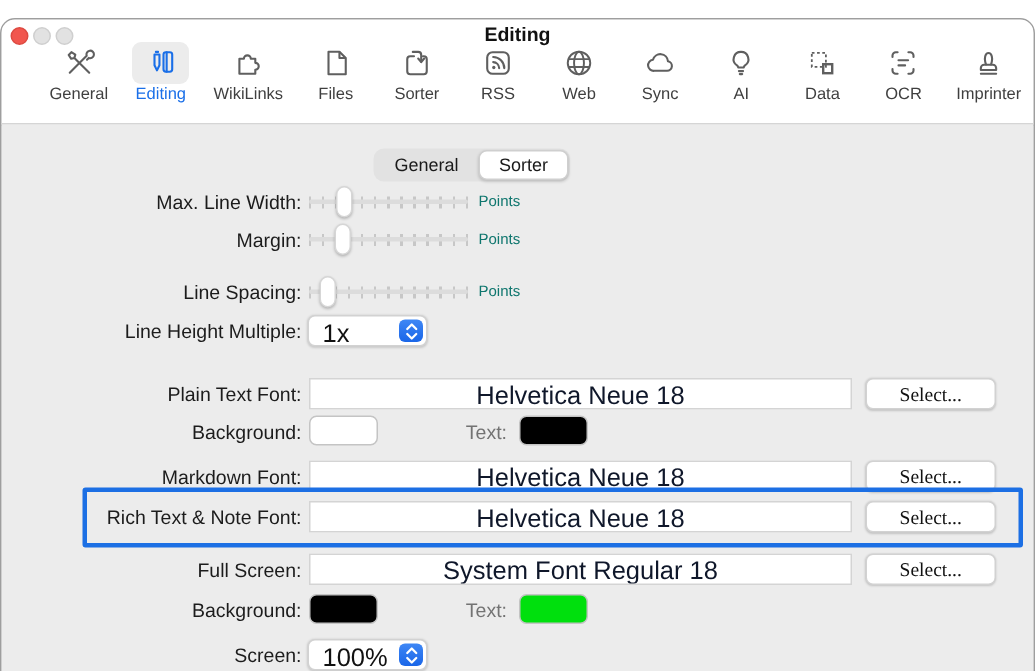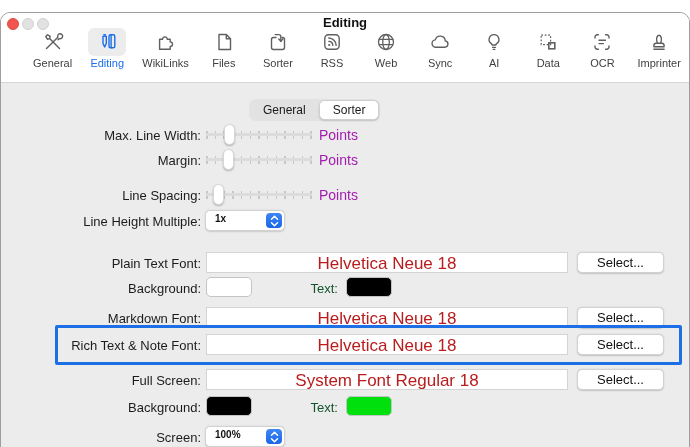--- a/index.html
+++ b/index.html
@@ -21,48 +21,48 @@
   .tb-item { display:flex; flex-direction:column; align-items:center; cursor:default; }
   .tb-item .ico { width:38px; height:28px; display:flex; align-items:center; justify-content:center; color:#5f5f5f; border-radius:6px; }
   .tb-item .cap { font-size:11px; color:#3f3f3f; margin-top:1px; white-space:nowrap; }
   .tb-item.selected .ico { background:#ececec; color:#1a6fe8; }
   .tb-item.selected .cap { color:#1a6fe8; }
   .tb-item svg { display:block; }
   
   .content { position:absolute; top:71px; left:0; right:0; bottom:0; background:#ececec; }
   .row { position:absolute; left:0; width:100%; height:21px; }
   .lbl { position:absolute; left:0; width:200px; text-align:right; font-size:13px; color:#1c1c1c; top:50%; transform:translateY(-50%); white-space:nowrap; }
-  .unit { position:absolute; left:318px; font-size:14px; color:#a21caf; top:50%; transform:translateY(-50%);text-align:right; }
+  .unit { position:absolute; left:318px; font-size:10px; color:#0f766e; top:50%; transform:translateY(-50%);text-align:right; }
   
   .seg { position:absolute; left:248px; top:15px; height:22px; display:flex; background:#e2e2e2; border-radius:7px; padding:1px; }
   .seg-item { font-size:12px; color:#1a1a1a; padding:0 13px; line-height:20px; border-radius:5.5px; white-space:nowrap; }
   .seg-item.selected { background:#ffffff; border:1px solid #cfcfcf; line-height:18px; box-shadow:0 1px 2px rgba(0,0,0,.15); }
   
   .slider { position:absolute; left:205px; width:106px; height:21px; }
   .slider .ticks { position:absolute; left:0; right:0; top:6.5px; height:8px;
       background:repeating-linear-gradient(90deg,#c7c7c7 0 1.5px,transparent 1.5px 8.7px); }
   .slider .track { position:absolute; left:0; right:0; top:9px; height:3px; background:#dcdcdc; border-radius:2px; }
   .slider .thumb { position:absolute; top:0; width:11px; height:21px; margin-left:-5px; background:#ffffff;
       border:1px solid #d6d6d6; border-radius:5.5px; box-shadow:0 1px 2px rgba(0,0,0,.25); }
   
   .popup { position:absolute; left:204px; width:80px; height:21px; background:#fff; border:1px solid #d2d2d2;
-      border-radius:5px; box-shadow:0 0.5px 1.5px rgba(0,0,0,.15); font-size:10px; color:#111;font-weight:bold; }
+      border-radius:5px; box-shadow:0 0.5px 1.5px rgba(0,0,0,.15); font-size:17px; color:#111; }
   .popup .val { position:absolute; left:9px; top:2px; }
   .popup .caps { position:absolute; right:2px; top:2px; bottom:2px; width:16px; border-radius:4px;
       background:linear-gradient(#3e87f5,#1a66e8); display:flex; align-items:center; justify-content:center; }
   
   .ffield { position:absolute; left:205px; width:362px; height:21px; background:#fff; border:1px solid #d4d4d4;
-      text-align:center; font-size:17px; line-height:21px; color:#b91c1c; overflow:hidden; white-space:nowrap; }
+      text-align:center; font-size:17px; line-height:21px; color:#0f172a; overflow:hidden; white-space:nowrap; }
   
   .btn { position:absolute; left:576px; width:87px; height:21px; background:#ffffff; border:1px solid #d2d2d2;
       border-radius:5px; box-shadow:0 0.5px 1.5px rgba(0,0,0,.18); font-size:13px; color:#111;
-      text-align:center; line-height:19px; font-family:Liberation Sans, sans-serif; }
+      text-align:center; line-height:19px; font-family:Liberation Serif, serif; }
   
   .well { position:absolute; width:46px; height:20px; border-radius:5px; border:1px solid #c4c4c4; }
-  .lbl2 { position:absolute; left:280px; width:57px; text-align:right; font-size:13px; color:#14532d; top:50%; transform:translateY(-50%); }
+  .lbl2 { position:absolute; left:280px; width:57px; text-align:right; font-size:13px; color:#737373; top:50%; transform:translateY(-50%); }
   .well2 { left:345px; }
   .well1 { left:205px; }
   
   .hl-box { position:absolute; left:54px; top:241px; width:627px; height:40px; border:3px solid #1c6fe4; border-radius:2px; pointer-events:none; }
 </style>
 </head>
 <body>
 
 <div class="window">
 

